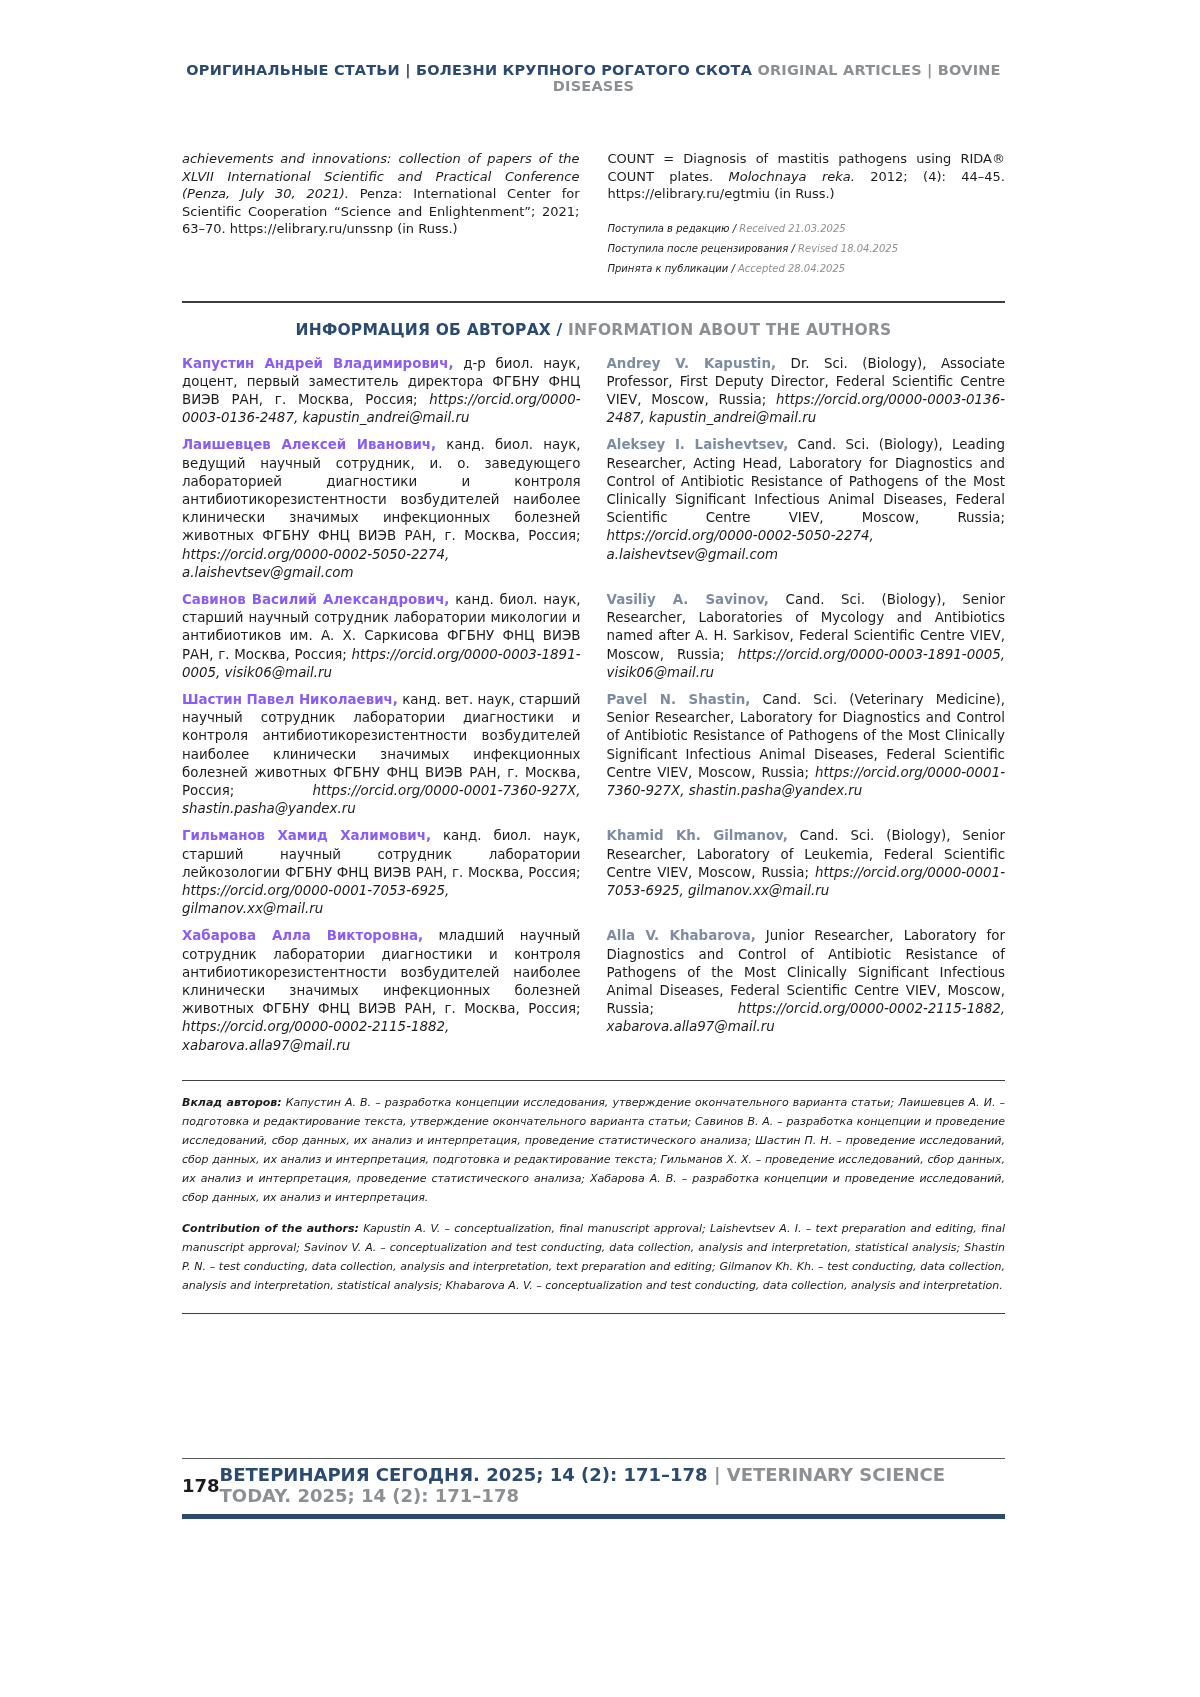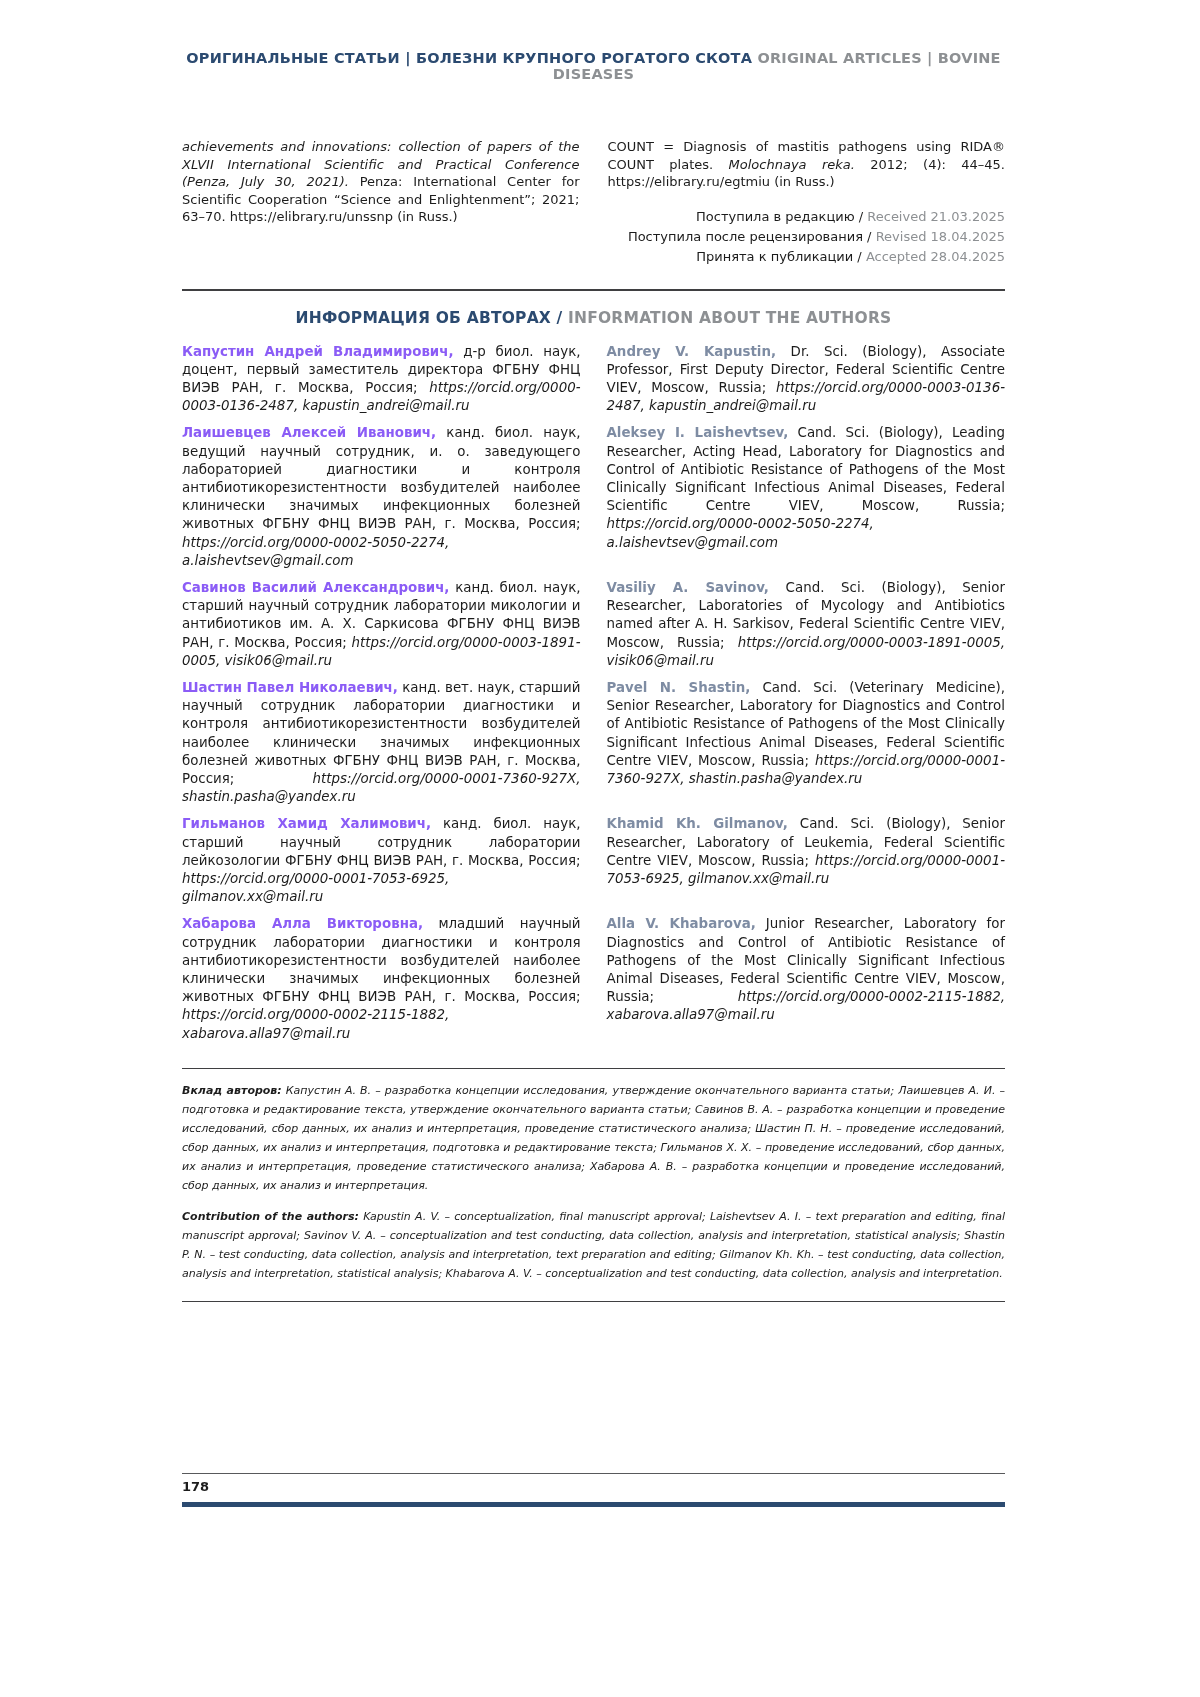--- a/index.html
+++ b/index.html
@@ -1,21 +1,21 @@
 <!DOCTYPE html>
 <html><head>
 <meta charset="utf-8">
 <style>
   * { box-sizing: border-box; }
   html, body { margin: 0; padding: 0; background: #ffffff; }
   .page {
     position: relative;
     width: 1200px;
     height: 1643px;
-    margin: 0 auto;
+    margin: 12px auto;
     background: #ffffff;
     font-family: "DejaVu Sans", "Liberation Sans", sans-serif;
     color: #1c1c1c;
     overflow: hidden;
     padding-left: 16px;
   }
   .content {
     position: absolute;
     left: 182px;
     right: 195px;
@@ -38,22 +38,23 @@
     column-gap: 28px;
     margin-top: 56px;
     font-size: 13px;
     line-height: 17.5px;
   }
   .refs-row p { margin: 0; text-align: justify; }
   .ref-indent { text-indent: 20px; }
   .it { font-style: italic; }
   .dates {
     margin-top: 16px;
-    text-align: right;
-    font-size: 13px;
+    text-align: left;
+    font-style: italic;
+    font-size: 10px;
     line-height: 20px;
   }
   .dates .en-date { color: #8d9093; }
   
   .rule-thick { border: 0; border-top: 2px solid #3f3f41; margin: 22px 0 0 0; }
   .rule-thin  { border: 0; border-top: 1px solid #3f3f41; margin: 0; }
   
   .section-title {
     margin: 18px 0 16px 0;
     text-align: center;
@@ -90,21 +91,21 @@
     position: absolute;
     left: 182px;
     right: 195px;
     bottom: 136px;
   }
   .footer-rule { border: 0; border-top: 1px solid #58595b; margin: 0 0 5px 0; }
   .footer-row {
     display: flex;
     justify-content: space-between;
     align-items: center;
-    font-size: 13px;
+    font-size: 18px;
     font-weight: bold;
   }
   .footer-bar {
     margin-top: 8px;
     height: 5px;
     background: #2b4a70;
   }
 </style>
 </head>
 <body>
@@ -180,16 +181,20 @@
     </div>
 
     <hr class="rule-thin rule-below-contrib">
 
   </div>
 
   <div class="footer">
     <hr class="footer-rule">
     <div class="footer-row">
       <span>178</span>
+      <span>
+        <span class="navy">ВЕТЕРИНАРИЯ СЕГОДНЯ. 2025; 14 (2): 171–178</span>
+        <span class="grayed">| VETERINARY SCIENCE TODAY. 2025; 14 (2): 171–178</span>
+      </span>
     </div>
     <div class="footer-bar"></div>
   </div>
 </div>
 
 </body></html>

